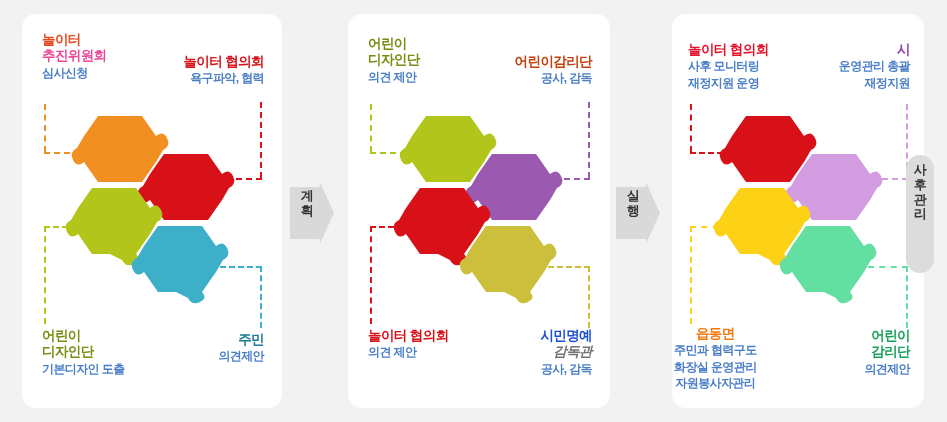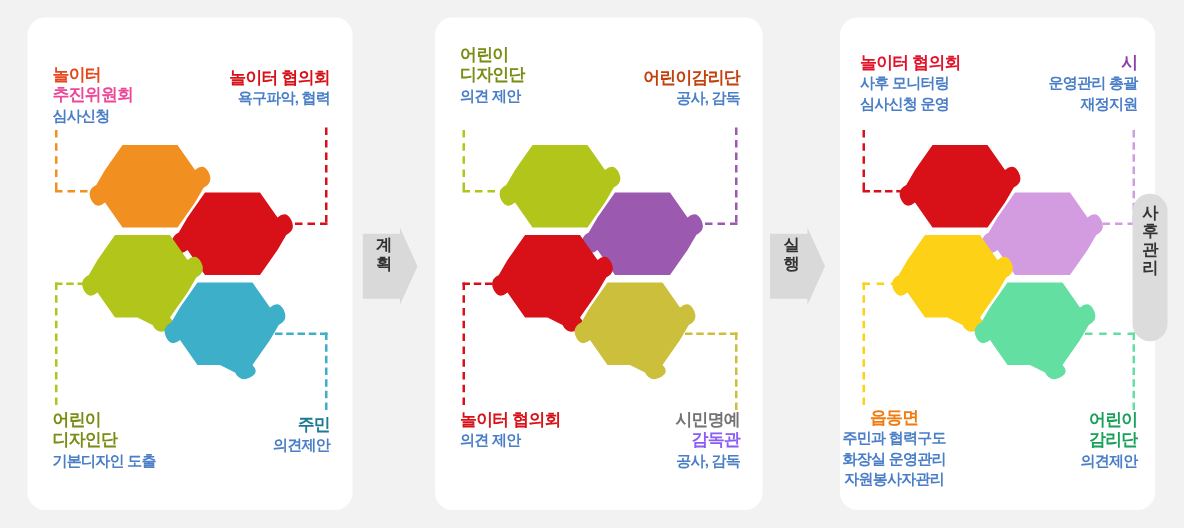--- a/index.html
+++ b/index.html
@@ -122,21 +122,21 @@
   .dash-v { width: 0; border-left-width: 2px; border-left-style: dashed; }
   .dash-h { height: 0; border-top-width: 2px;  border-top-style: dashed;  }
 </style>
 </head>
 <body>
 
 <div id="stage">
 
   <div class="panel" id="panel-1">
 
-    <div class="callout left" style="left:20px; top:38px;">
+    <div class="callout left" style="left:20px; top:18px;">
       <div class="title" style="color:#E8471C;">놀이터</div>
       <div class="title" style="color:#ec4899;">추진위원회</div>
       <div class="sub">심사신청</div>
     </div>
     <div class="dash-v" style="left:22px; top:90px; height:48px; border-color:#F28F21;"></div>
     <div class="dash-h" style="left:22px; top:138px; width:46px; border-color:#F28F21;"></div>
 
     <div class="callout right" style="right:18px; top:40px;">
       <div class="title" style="color:#D81118;">놀이터 협의회</div>
       <div class="sub">욕구파악, 협력</div>
@@ -234,40 +234,40 @@
     <div class="dash-v" style="left:22px; top:212px; height:98px; border-color:#D81118;"></div>
     <div class="dash-h" style="left:22px; top:212px; width:42px; border-color:#D81118;"></div>
     <div class="callout left" style="left:20px; top:314px;">
       <div class="title" style="color:#D81118;">놀이터 협의회</div>
       <div class="sub">의견 제안</div>
     </div>
 
     <div class="dash-v" style="right:20px; top:252px; height:62px; border-color:#CBBF3C;"></div>
     <div class="dash-h" style="right:20px; top:252px; width:42px; border-color:#CBBF3C;"></div>
     <div class="callout right" style="right:18px; top:314px;">
-      <div class="title" style="color:#737373;margin-left:36px;">시민명예</div>
-      <div class="title" style="color:#8b5cf6;">감독관</div>
+      <div class="title" style="color:#1d4ed8;margin-left:36px;">시민명예</div>
+      <div class="title" style="color:#737373;font-style:italic;">감독관</div>
       <div class="sub">공사, 감독</div>
     </div>
   </div>
 
   <div class="step-arrow" id="arrow-2">
     <div class="shape"></div>
     <div class="lbl">
       <div>실</div>
       <div>행</div>
     </div>
   </div>
 
   <div class="panel" id="panel-3">
 
     <div class="callout left" style="left:16px; top:28px;">
       <div class="title" style="color:#E3122B;">놀이터 협의회</div>
       <div class="sub">사후 모니터링</div>
-      <div class="sub">심사신청 운영</div>
+      <div class="sub">재정지원 운영</div>
     </div>
     <div class="dash-v" style="left:18px; top:90px; height:48px; border-color:#D81118;"></div>
     <div class="dash-h" style="left:18px; top:138px; width:42px; border-color:#D81118;"></div>
 
     <div class="callout right" style="right:14px; top:28px;">
       <div class="title" style="color:#8E3FA8;">시</div>
       <div class="sub">운영관리 총괄</div>
       <div class="sub">재정지원</div>
     </div>
     <div class="dash-v" style="right:16px; top:90px; height:74px; border-color:#D39CE0;"></div>

